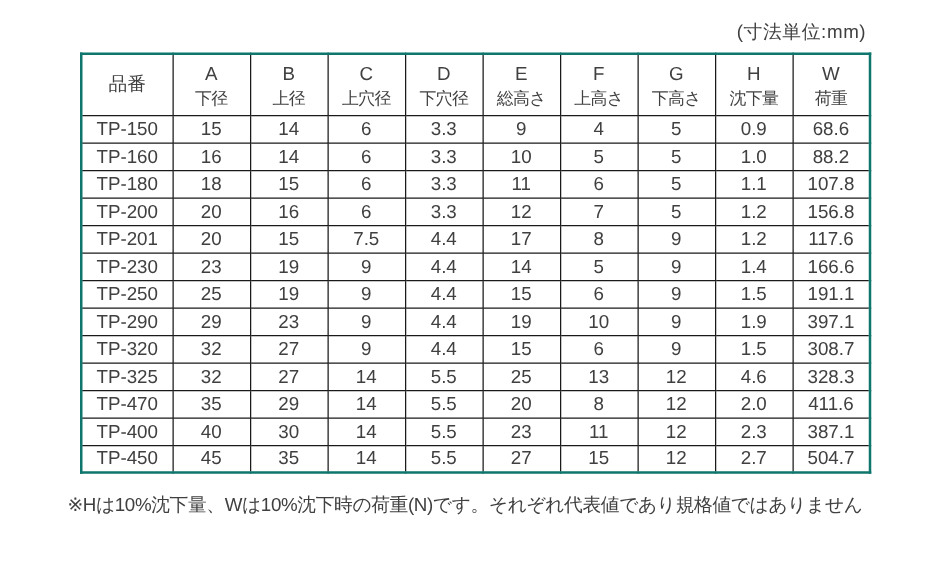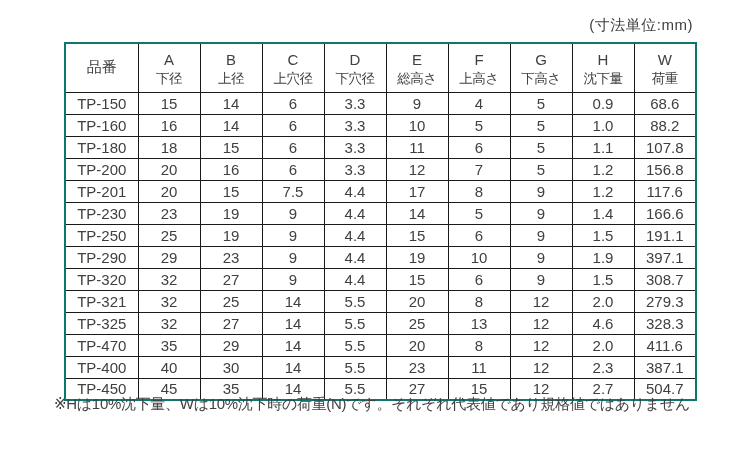--- a/index.html
+++ b/index.html
@@ -215,32 +215,20 @@
           <td>27</td>
           <td>9</td>
           <td>4.4</td>
           <td>15</td>
           <td>6</td>
           <td>9</td>
           <td>1.5</td>
           <td>308.7</td>
         </tr>
         <tr>
-          <td>TP-321</td>
-          <td>32</td>
-          <td>25</td>
-          <td>14</td>
-          <td>5.5</td>
-          <td>20</td>
-          <td>8</td>
-          <td>12</td>
-          <td>2.0</td>
-          <td>279.3</td>
-        </tr>
-        <tr>
           <td>TP-325</td>
           <td>32</td>
           <td>27</td>
           <td>14</td>
           <td>5.5</td>
           <td>25</td>
           <td>13</td>
           <td>12</td>
           <td>4.6</td>
           <td>328.3</td>

